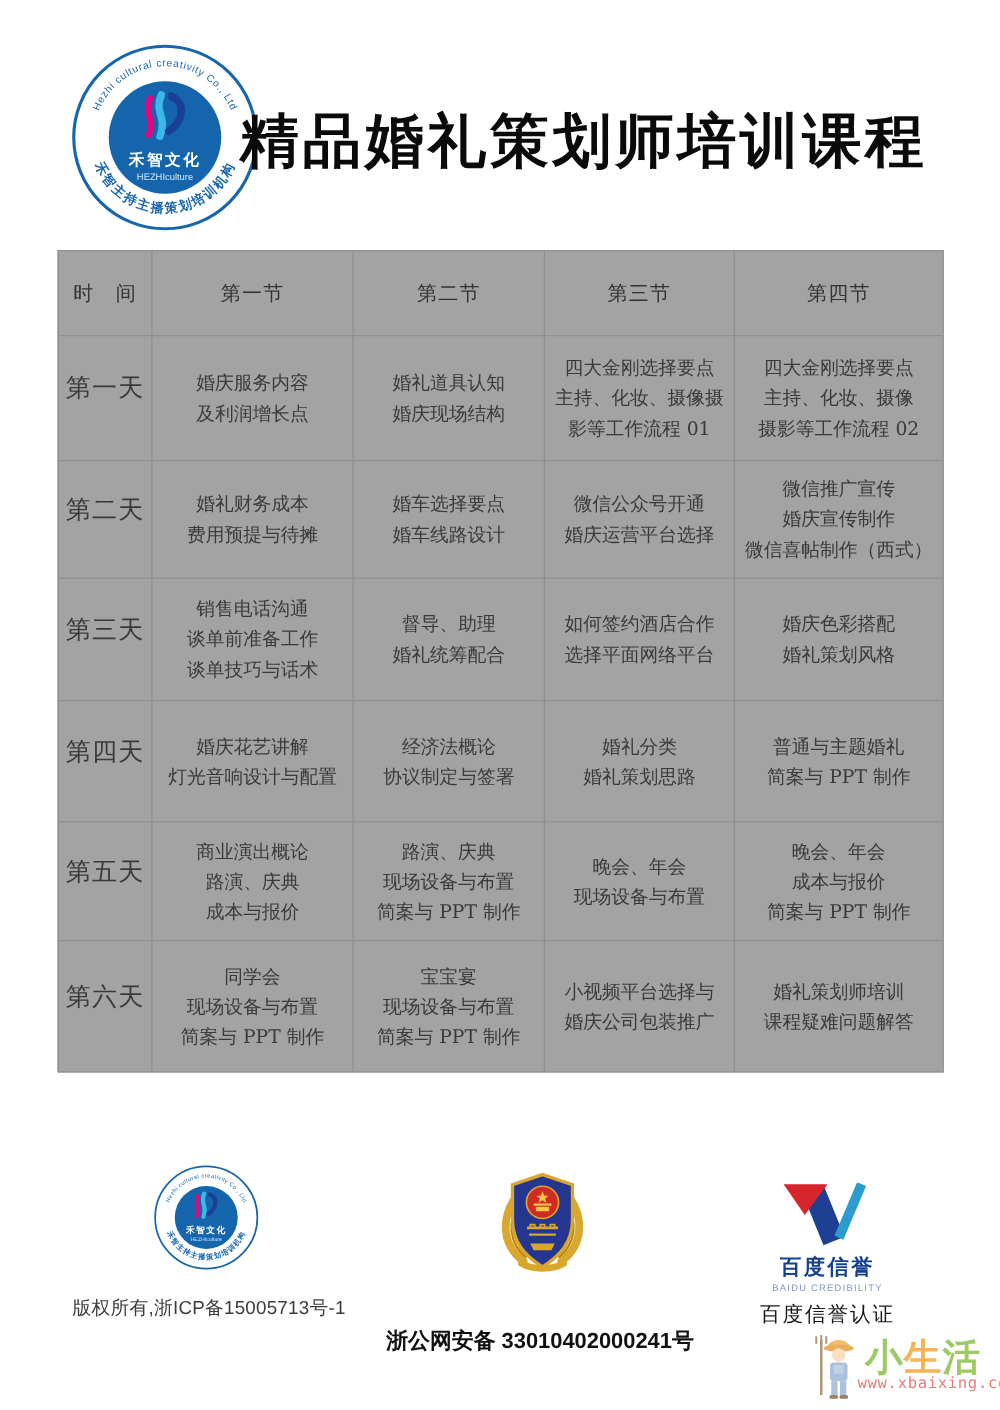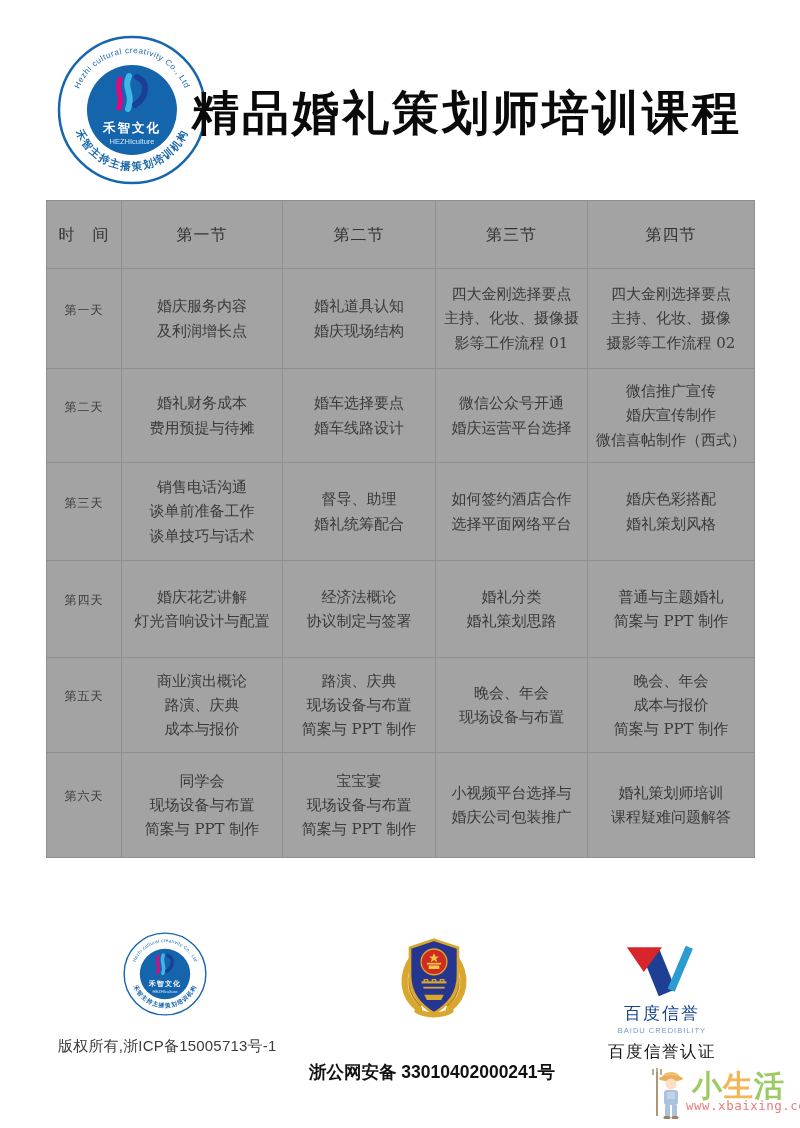--- a/index.html
+++ b/index.html
@@ -40,35 +40,35 @@
     text-align: center;
     font-family: "DejaVu Serif", "Liberation Serif", serif;
     color: #3a3a3a;
     font-size: 15px; line-height: 1.62;
     white-space: pre-line;
     padding: 2px 4px;
   }
   .cell.last-col { border-right: none; }
   .cell.last-row { border-bottom: none; }
   .cell.head { font-size: 16px; letter-spacing: 1px; color: #333; }
-  .cell.day  { font-size: 12px; letter-spacing: 1px; padding-bottom: 18px; }
+  .cell.day  { font-size: 20px; letter-spacing: 1px; padding-bottom: 18px; }
 
   
   .copyright {
     position: absolute; left: 58px; top: 1020px; width: 260px;
     font-size: 15px; color: #3c3c3c; letter-spacing: 0.2px; margin-top: 17px;
   }
   .police-badge { position: absolute; left: 394px; top: 931px; }
   .police-filing {
     position: absolute; left: 272px; top: 1060px; width: 320px;
     text-align: center; font-size: 17.5px; font-weight: bold; color: #111;
   }
   .baidu-box { position: absolute; left: 592px; top: 946px; width: 140px; text-align: center; }
   .baidu-v { display: block; margin: 0 auto; }
-  .baidu-cn { font-size: 17px; color: #16418c; letter-spacing: 2px; margin-top: 4px; }
+  .baidu-cn { font-size: 17px; color: #16418c; letter-spacing: 2px; margin-top: 4px; font-weight: bold; }
   .baidu-en { font-size: 7.5px; color: #7d97c2; letter-spacing: 1px; margin-top: 1px; }
   .baidu-cert { font-size: 16.5px; color: #161616; letter-spacing: 1.5px; margin-top: 6px; }
 
   
   .watermark { position: absolute; left: 648px; top: 1062px; width: 150px; height: 60px; opacity: 0.85; }
   .wm-figure { position: absolute; left: 2px; top: 4px; }
   .wm-text { position: absolute; left: 44px; top: 4px; font-weight: bold; font-size: 30px; letter-spacing: 1px; font-family: "DejaVu Sans", sans-serif; }
   .wm-c1, .wm-c3 { color: #8bc34a; }
   .wm-c2 { color: #f2a93b; }
   .wm-url { position: absolute; left: 38px; top: 36px; font-family: "DejaVu Sans Mono", monospace; font-size: 12.5px; color: #e86462; letter-spacing: 0.5px; }

